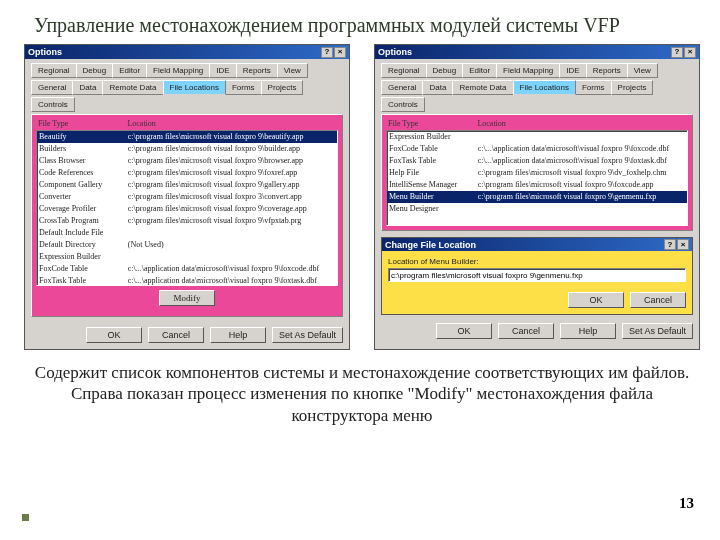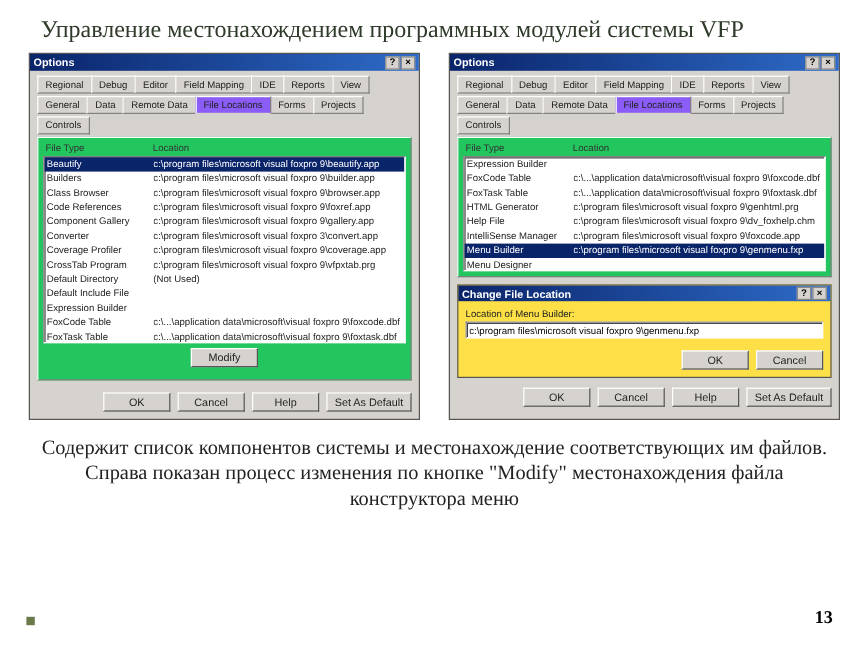--- a/index.html
+++ b/index.html
@@ -64,33 +64,34 @@
     background: #d6d3ce;
     border-top: 1px solid #fff;
     border-left: 1px solid #fff;
     border-right: 1px solid #808080;
     border-bottom: 1px solid #808080;
     margin-right: -1px;
     margin-bottom: 2px;
     white-space: nowrap;
   }
   .tab.active {
-    background: #8b5cf6;
+    background: #7dd3fc;
     border-bottom: 1px solid #d6d3ce;
     position: relative;
     z-index: 2;
   }
   .content {
     margin: 0 6px 6px 6px;
     border-top: 1px solid #fff;
     border-left: 1px solid #fff;
     border-bottom: 1px solid #808080;
     border-right: 1px solid #808080;
-    background: #22c55e;
+    background: #ec4899;
     padding: 4px;
+    font-family: Liberation Serif, serif;
   }
   .listhdr {
     display: flex;
     font-size: 8px;
     color: #333;
     padding: 0 2px 2px 2px;
   }
   .listhdr .h1 { width: 30%; }
   .listhdr .h2 { width: 70%; }
   .listbox {
@@ -153,21 +154,21 @@
   .caption {
     font-size: 17px;
     padding: 8px 30px 0 34px;
     line-height: 1.25;
     color: #222;
     text-align: center;
   }
   .pagenum {
     position: absolute;
     right: 26px;
-    bottom: 16px;
+    bottom: 28px;
     font-size: 15px;
     font-weight: bold;
   }
   .bullet {
     position: absolute;
     left: 22px;
     bottom: 19px;
     width: 7px; height: 7px;
     background: #6a7a4a;
   }
@@ -234,26 +235,26 @@
           </div>
           <div class="row">
             <span class="c1">Coverage Profiler</span>
             <span class="c2">c:\program files\microsoft visual foxpro 9\coverage.app</span>
           </div>
           <div class="row">
             <span class="c1">CrossTab Program</span>
             <span class="c2">c:\program files\microsoft visual foxpro 9\vfpxtab.prg</span>
           </div>
           <div class="row">
+            <span class="c1">Default Include File</span>
+            <span class="c2"></span>
+          </div>
+          <div class="row">
             <span class="c1">Default Directory</span>
             <span class="c2">(Not Used)</span>
-          </div>
-          <div class="row">
-            <span class="c1">Default Include File</span>
-            <span class="c2"></span>
           </div>
           <div class="row">
             <span class="c1">Expression Builder</span>
             <span class="c2"></span>
           </div>
           <div class="row">
             <span class="c1">FoxCode Table</span>
             <span class="c2">c:\...\application data\microsoft\visual foxpro 9\foxcode.dbf</span>
           </div>
           <div class="row">
@@ -308,24 +309,20 @@
           </div>
           <div class="row">
             <span class="c1">FoxCode Table</span>
             <span class="c2">c:\...\application data\microsoft\visual foxpro 9\foxcode.dbf</span>
           </div>
           <div class="row">
             <span class="c1">FoxTask Table</span>
             <span class="c2">c:\...\application data\microsoft\visual foxpro 9\foxtask.dbf</span>
           </div>
           <div class="row">
-            <span class="c1">HTML Generator</span>
-            <span class="c2">c:\program files\microsoft visual foxpro 9\genhtml.prg</span>
-          </div>
-          <div class="row">
             <span class="c1">Help File</span>
             <span class="c2">c:\program files\microsoft visual foxpro 9\dv_foxhelp.chm</span>
           </div>
           <div class="row">
             <span class="c1">IntelliSense Manager</span>
             <span class="c2">c:\program files\microsoft visual foxpro 9\foxcode.app</span>
           </div>
           <div class="row sel">
             <span class="c1">Menu Builder</span>
             <span class="c2">c:\program files\microsoft visual foxpro 9\genmenu.fxp</span>

